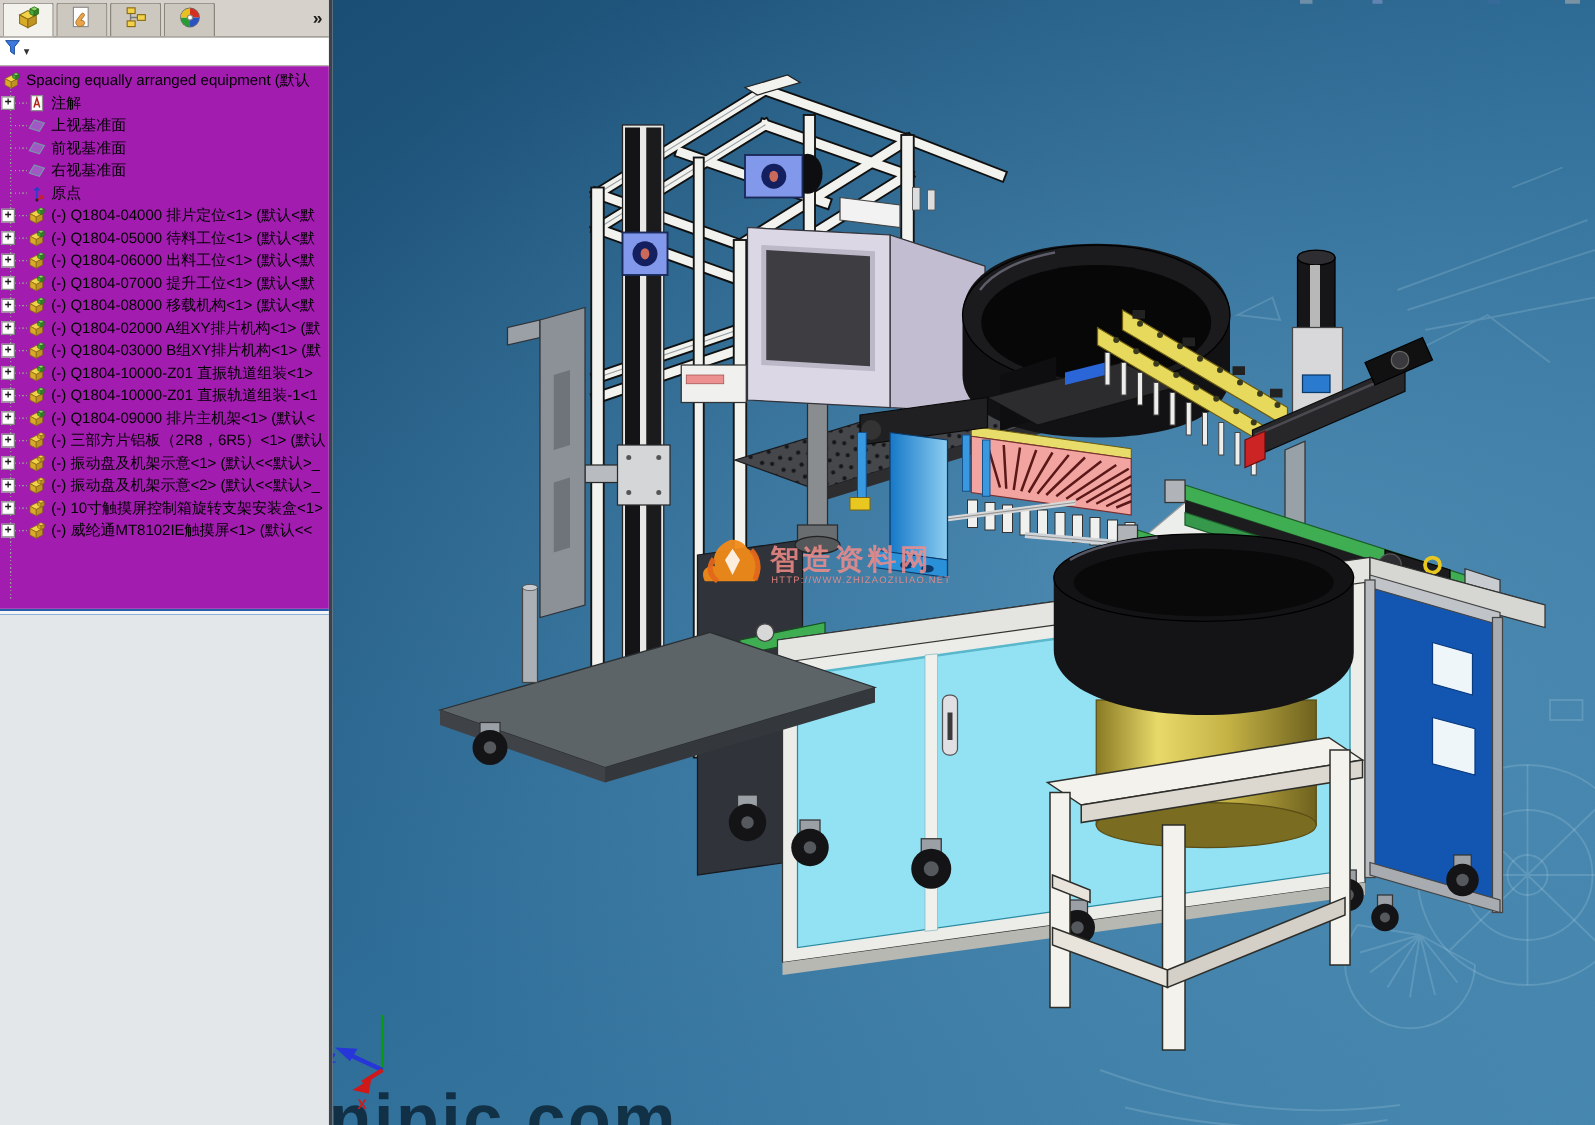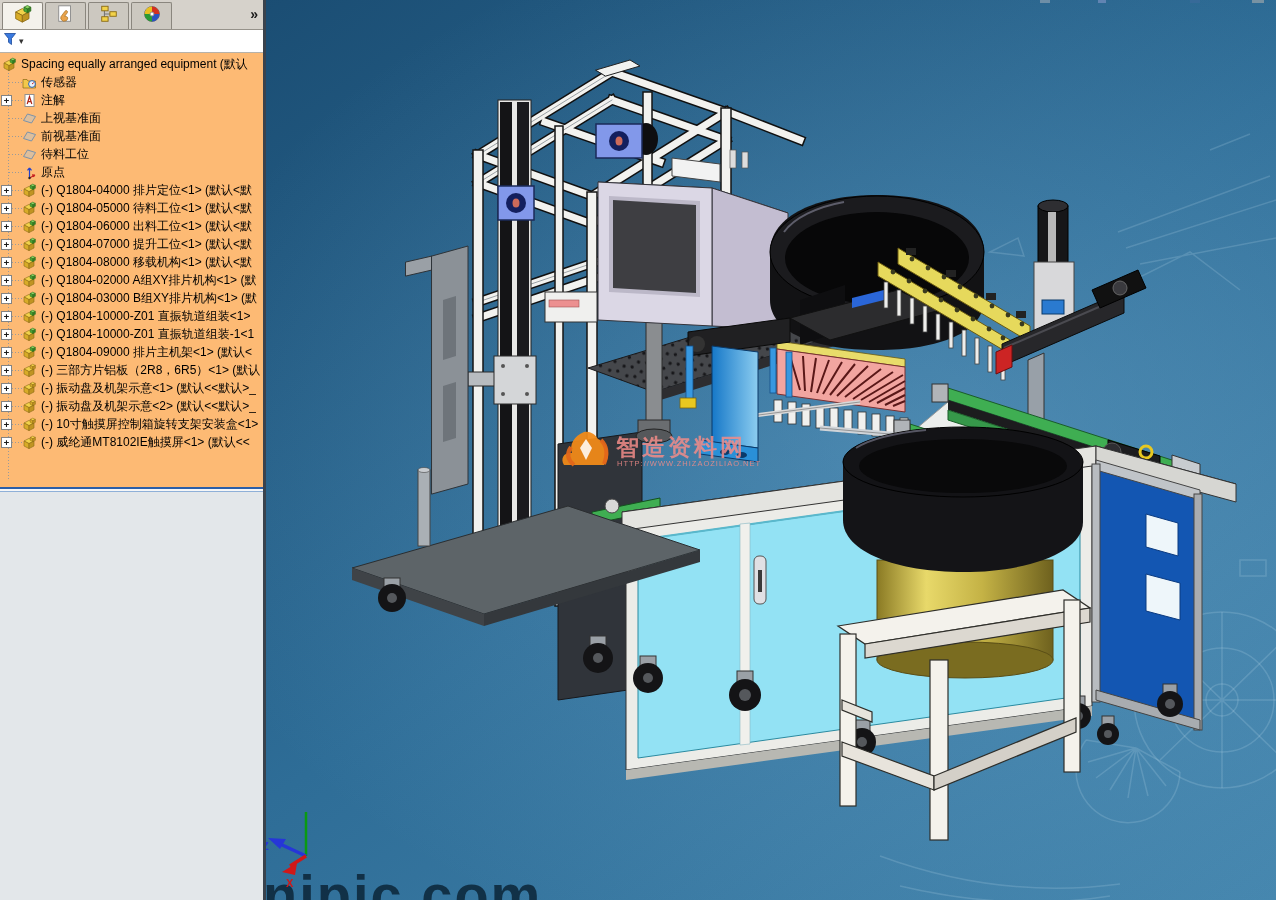--- a/index.html
+++ b/index.html
@@ -14,21 +14,21 @@
   .tabbar{height:30px;background:#d6d2cb;display:flex;align-items:flex-end;
     padding:2px 2px 0 2px;border-bottom:1px solid #96928a;position:relative;box-sizing:border-box;}
   .tab{width:39px;height:26px;display:flex;align-items:center;justify-content:center;
     border:1px solid #8a867e;border-bottom:none;background:#ccc8c0;margin-right:2px;
     border-radius:2px 2px 0 0;cursor:pointer;}
   .tab.active{background:#f4f2ec;}
   .chev{position:absolute;right:5px;top:6px;font:bold 14px "Liberation Sans",sans-serif;color:#1a1a1a;cursor:pointer;}
   .filterrow{height:22px;background:#fff;border-bottom:1px solid #b6b2aa;display:flex;
     align-items:center;padding-left:3px;gap:1px;}
   .caret{font-size:9px;color:#333;}
-  .tree{background:#fdba74;height:434px;position:relative;overflow:hidden;
+  .tree{background:#a21caf;height:434px;position:relative;overflow:hidden;
     font:12px "Liberation Sans","DejaVu Sans",sans-serif;padding-top:2px;box-sizing:border-box;}
   .guide{position:absolute;left:8px;top:14px;height:412px;width:1px;
     background-image:repeating-linear-gradient(to bottom,#9a9a9a 0 1px,transparent 1px 3px);}
   .trow{height:18px;display:flex;align-items:center;position:relative;white-space:nowrap;cursor:default;}
   .trow .stub{position:absolute;left:9px;top:9px;width:13px;height:1px;
     background-image:repeating-linear-gradient(to right,#9a9a9a 0 1px,transparent 1px 3px);}
   .exp{position:absolute;left:1px;top:4px;width:9px;height:9px;background:#fff;
     border:1px solid #848484;color:#1a1a1a;font:bold 9px/8px "DejaVu Sans Mono",monospace;
     text-align:center;z-index:2;cursor:pointer;}
   .ticon{margin-left:22px;width:15px;height:15px;flex:none;display:flex;}
@@ -485,31 +485,20 @@
               <polygon points="7,8.6 12,6 12,11 7,13.6" fill="#c09422" stroke="#8a6a14" stroke-width=".6"></polygon>
               <polygon points="8.2,2.4 10.8,1.1 13.4,2.4 10.8,3.7" fill="#8ad464" stroke="#2a6a1a" stroke-width=".5"></polygon>
               <polygon points="8.2,2.4 10.8,3.7 10.8,6.6 8.2,5.3" fill="#46a838" stroke="#2a6a1a" stroke-width=".5"></polygon>
               <polygon points="10.8,3.7 13.4,2.4 13.4,5.3 10.8,6.6" fill="#338026" stroke="#2a6a1a" stroke-width=".5"></polygon>
             </svg>
           </span>
           <span class="lbl">Spacing equally arranged equipment  (默认</span>
         </div>
         <div class="trow lvl1">
           <span class="stub"></span>
-          <span class="ticon">
-            <svg viewBox="0 0 15 15" width="15" height="15">
-              <path d="M1,4.5 h4 l1,1.5 h7.5 v7 h-12.5 z" fill="#f2c84a" stroke="#8a6a14" stroke-width=".7"></path>
-              <circle cx="10" cy="9" r="3.4" fill="#eaf2fa" stroke="#2a62b0" stroke-width="1"></circle>
-              <path d="M10,9 L11.8,7.6" stroke="#c02020" stroke-width="1"></path>
-            </svg>
-          </span>
-          <span class="lbl">传感器</span>
-        </div>
-        <div class="trow lvl1">
-          <span class="stub"></span>
           <span class="exp">+</span>
           <span class="ticon">
             <svg viewBox="0 0 15 15" width="15" height="15">
               <rect x="3" y="1.5" width="9" height="12" fill="#fff" stroke="#909090"></rect>
               <path d="M5.2,11 L7.5,3.5 L9.8,11 M6,8.6 h3" stroke="#b02818" stroke-width="1.2" fill="none"></path>
             </svg>
           </span>
           <span class="lbl">注解</span>
         </div>
         <div class="trow lvl1">
@@ -530,21 +519,21 @@
           </span>
           <span class="lbl">前视基准面</span>
         </div>
         <div class="trow lvl1">
           <span class="stub"></span>
           <span class="ticon">
             <svg viewBox="0 0 15 15" width="15" height="15">
               <polygon points="1.5,9.5 5.5,3 13.5,5.5 9.5,12" fill="rgba(160,200,235,0.35)" stroke="#7a92aa" stroke-width="1"></polygon>
             </svg>
           </span>
-          <span class="lbl">待料工位</span>
+          <span class="lbl">右视基准面</span>
         </div>
         <div class="trow lvl1">
           <span class="stub"></span>
           <span class="ticon">
             <svg viewBox="0 0 15 15" width="15" height="15">
               <path d="M7.5,13 V3 M7.5,3 l-2,2.4 M7.5,3 l2,2.4" stroke="#2240cc" stroke-width="1.2" fill="none"></path>
               <path d="M7.5,13 L13,10 M13,10 l-3,-0.2 M13,10 l-1.6,2" stroke="#c82222" stroke-width="1.2" fill="none"></path>
               <circle cx="7.5" cy="13" r="1.2" fill="#222"></circle>
             </svg>
           </span>

